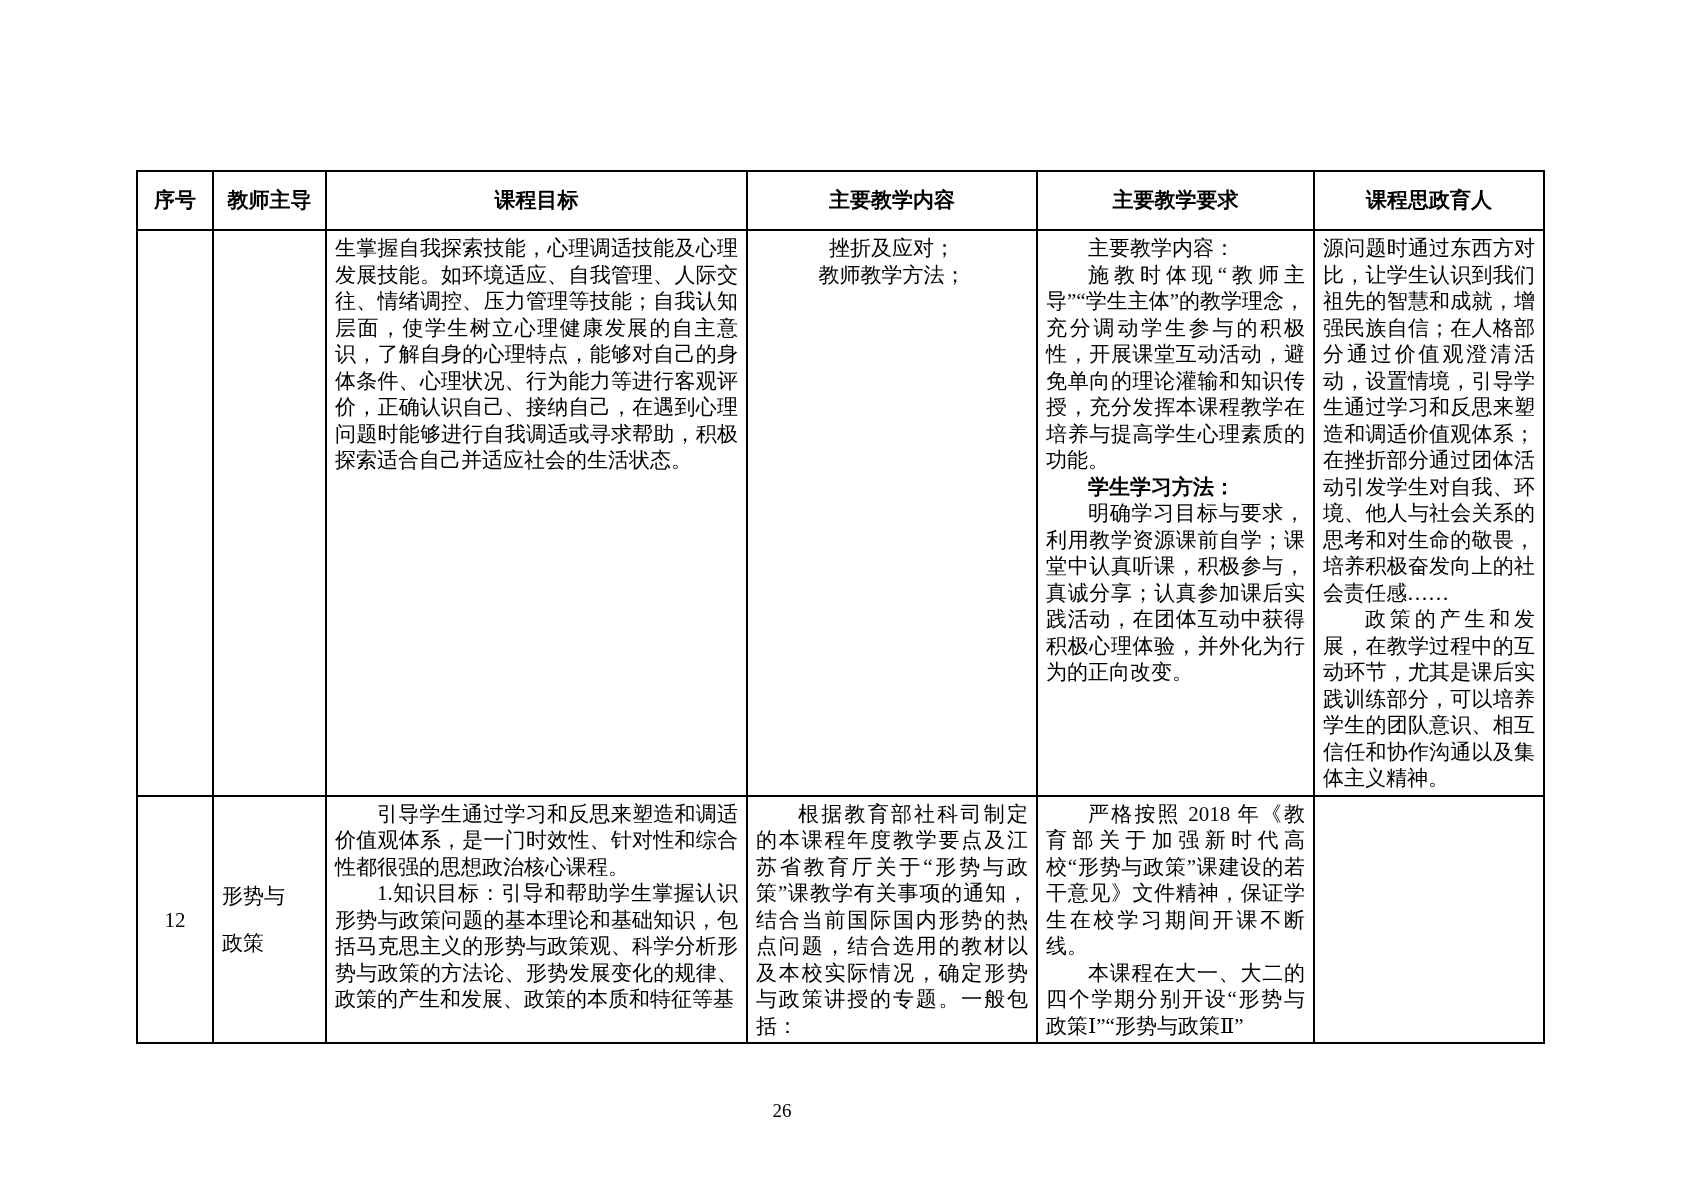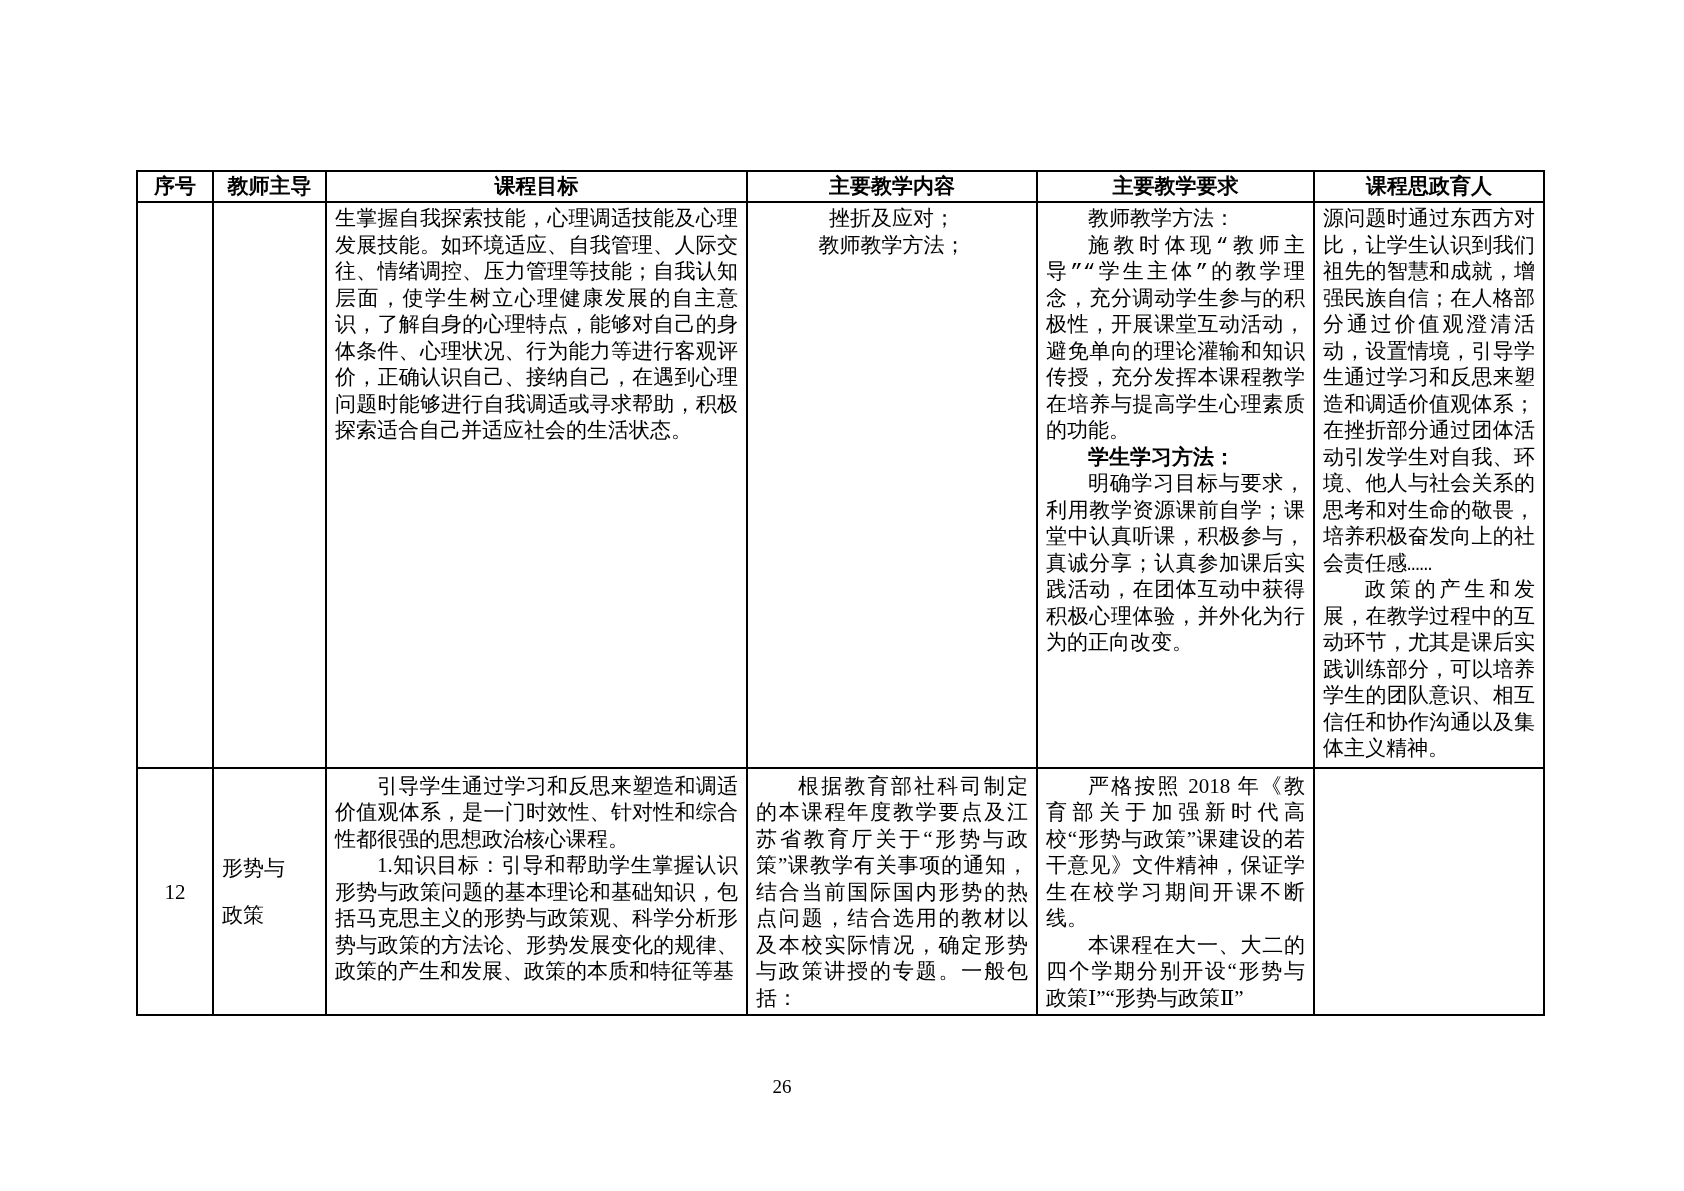--- a/index.html
+++ b/index.html
@@ -23,44 +23,44 @@
   .course-table td {
     border: 2px solid #000000;
     vertical-align: top;
   }
   .course-table th {
     font-size: 21px;
     font-weight: bold;
     height: 21px;
     text-align: center;
     vertical-align: middle;
-    padding: 2px 4px;
+    padding: 16px 4px;
     line-height: 1.2;
   }
   .course-table td {
     font-size: 21px;
     line-height: 26.5px;
     padding: 4px 8px 3px 8px;
   }
-  tr.row-1 { height: 430px; font-family: Liberation Mono, monospace; }
+  tr.row-1 { height: 430px; }
   tr.row-2 { height: 218px; }
   td.c-seq,
   td.c-name {
     text-align: center;
     vertical-align: middle;
   }
   td.c-name p.name-line { line-height: 47px; text-align: left; }
   td.c-text p { text-align: justify; text-justify: inter-character; }
   td.c-text p.plain { text-align: center; }
   p.indent { text-indent: 2em; }
   p.bold { font-weight: bold; }
   .page-number {
     position: absolute;
     left: 742px;
-    top: 1076px;
+    top: 1100px;
     width: 80px;
     text-align: center;
     font-size: 19px;
   }
 </style>
 </head>
 <body>
 
 <div>
 
@@ -88,21 +88,21 @@
         <td class="c-seq"></td>
         <td class="c-name"></td>
         <td class="c-text">
           <p>生掌握自我探索技能，心理调适技能及心理发展技能。如环境适应、自我管理、人际交往、情绪调控、压力管理等技能；自我认知层面，使学生树立心理健康发展的自主意识，了解自身的心理特点，能够对自己的身体条件、心理状况、行为能力等进行客观评价，正确认识自己、接纳自己，在遇到心理问题时能够进行自我调适或寻求帮助，积极探索适合自己并适应社会的生活状态。</p>
         </td>
         <td class="c-text">
           <p class="plain">挫折及应对；</p>
           <p class="plain">教师教学方法；</p>
         </td>
         <td class="c-text">
-          <p class="indent">教师教学方法：</p>
+          <p class="indent">主要教学内容：</p>
           <p class="indent">施教时体现“教师主导”“学生主体”的教学理念，充分调动学生参与的积极性，开展课堂互动活动，避免单向的理论灌输和知识传授，充分发挥本课程教学在培养与提高学生心理素质的功能。</p>
           <p class="indent bold">学生学习方法：</p>
           <p class="indent">明确学习目标与要求，利用教学资源课前自学；课堂中认真听课，积极参与，真诚分享；认真参加课后实践活动，在团体互动中获得积极心理体验，并外化为行为的正向改变。</p>
         </td>
         <td class="c-text">
           <p>源问题时通过东西方对比，让学生认识到我们祖先的智慧和成就，增强民族自信；在人格部分通过价值观澄清活动，设置情境，引导学生通过学习和反思来塑造和调适价值观体系；在挫折部分通过团体活动引发学生对自我、环境、他人与社会关系的思考和对生命的敬畏，培养积极奋发向上的社会责任感……</p>
           <p class="indent">政策的产生和发展，在教学过程中的互动环节，尤其是课后实践训练部分，可以培养学生的团队意识、相互信任和协作沟通以及集体主义精神。</p>
         </td>
       </tr>
       <tr class="row-2">

